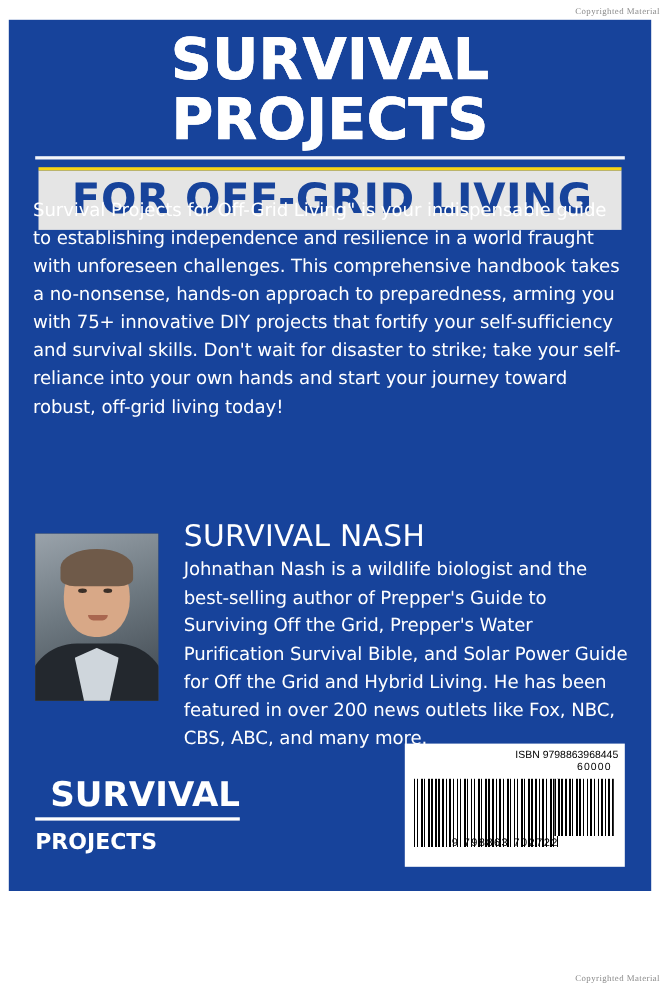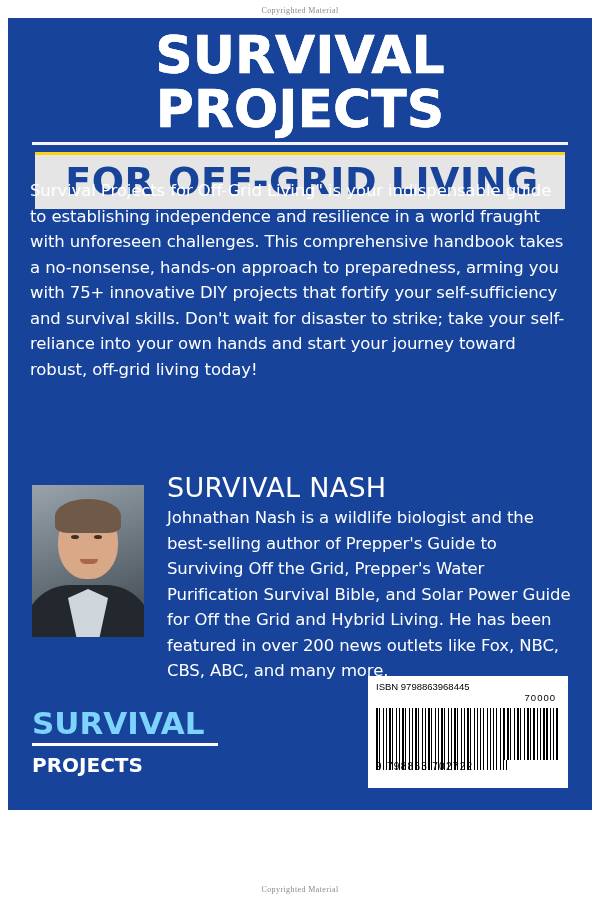--- a/index.html
+++ b/index.html
@@ -14,21 +14,21 @@
     position: relative;
     width: 600px;
     height: 900px;
     background: #ffffff;
     overflow: hidden;
   }
   .copyright-top, .copyright-bottom {
     position: absolute;
     left: 0;
     width: 600px;
-    text-align: center;
+    text-align: right;
     font-size: 8px;
     color: #8a8a8a;
     letter-spacing: 0.4px;
     font-family: "Liberation Serif", serif;
   }
   .copyright-top { top: 6px; }
   .copyright-bottom { bottom: 6px; }
 
   .cover {
     position: absolute;
@@ -204,27 +204,28 @@
   }
 
   
   .logo {
     position: absolute;
     left: 24px;
     bottom: 30px;
     width: 200px;
   }
   .logo .line1 {
-    color: #7dd3fc;
+    color: #ffffff;
     font-family: "DejaVu Sans", sans-serif;
     font-weight: bold;
     font-size: 31px;
     line-height: 34px;
     letter-spacing: 0px;
     text-transform: uppercase;
+    text-align: center;
   }
   .logo .bar {
     width: 186px;
     height: 3px;
     background: #ffffff;
     margin: 3px 0 4px 0;
   }
   .logo .line2 {
     color: #ffffff;
     font-family: "DejaVu Sans", sans-serif;
@@ -238,20 +239,21 @@
   
   .barcode-box {
     position: absolute;
     right: 24px;
     bottom: 22px;
     width: 200px;
     height: 112px;
     background: #ffffff;
     padding: 4px 6px 4px 6px;
     box-sizing: border-box;
+    text-align: right;
   }
   .isbn-line {
     font-family: "Liberation Sans", sans-serif;
     font-size: 9.5px;
     color: #000000;
     margin: 1px 0 0 2px;
   }
   .ean5-row {
     position: relative;
     height: 14px;
@@ -342,21 +344,21 @@
 
     <div class="logo">
       <div class="line1">SURVIVAL</div>
       <div class="bar"></div>
       <div class="line2">PROJECTS</div>
     </div>
 
     <div class="barcode-box">
       <div class="isbn-line">ISBN 9798863968445</div>
       <div class="ean5-row">
-        <div class="ean5-digits">70000</div>
+        <div class="ean5-digits">60000</div>
       </div>
       <div class="bars-wrap">
         <div class="bars"></div>
         <div class="bars5"></div>
         <div class="ean-digits">9 798863 702722</div>
       </div>
     </div>
 
   </div>
 

